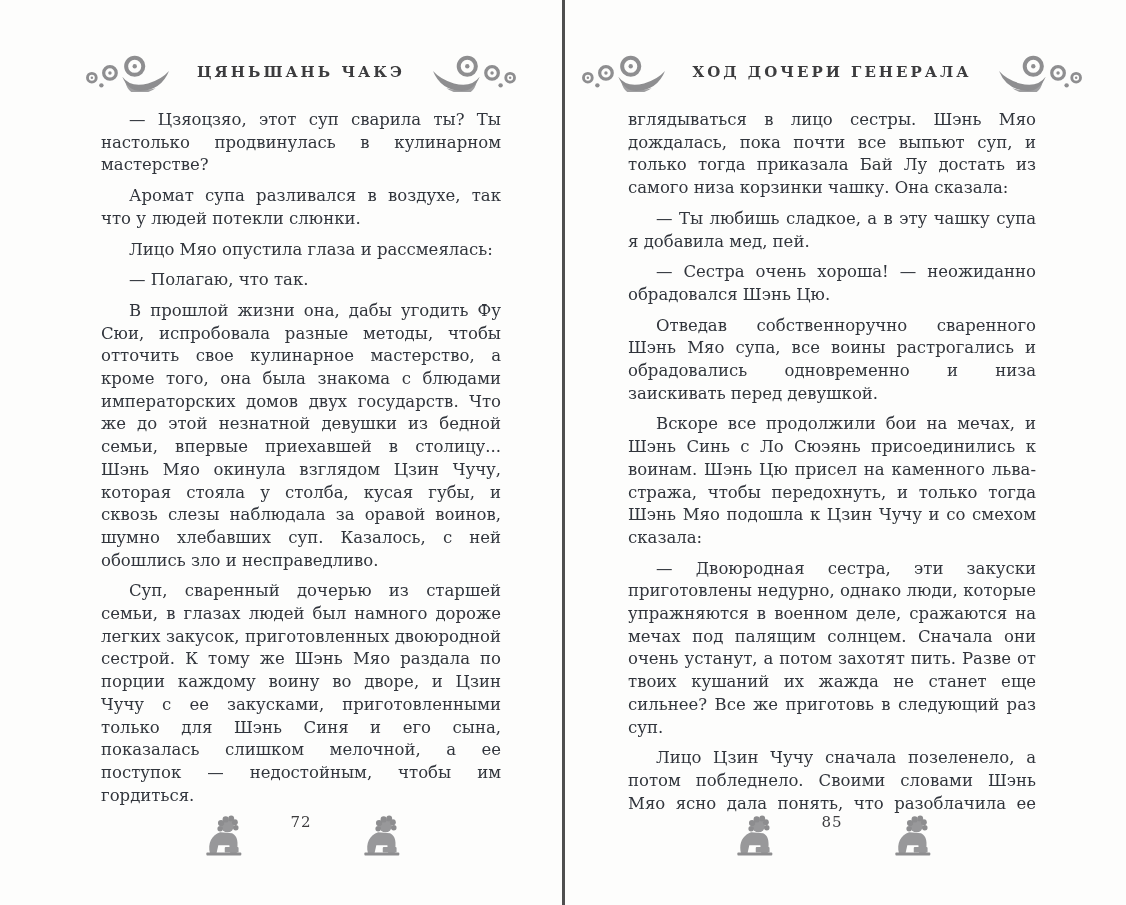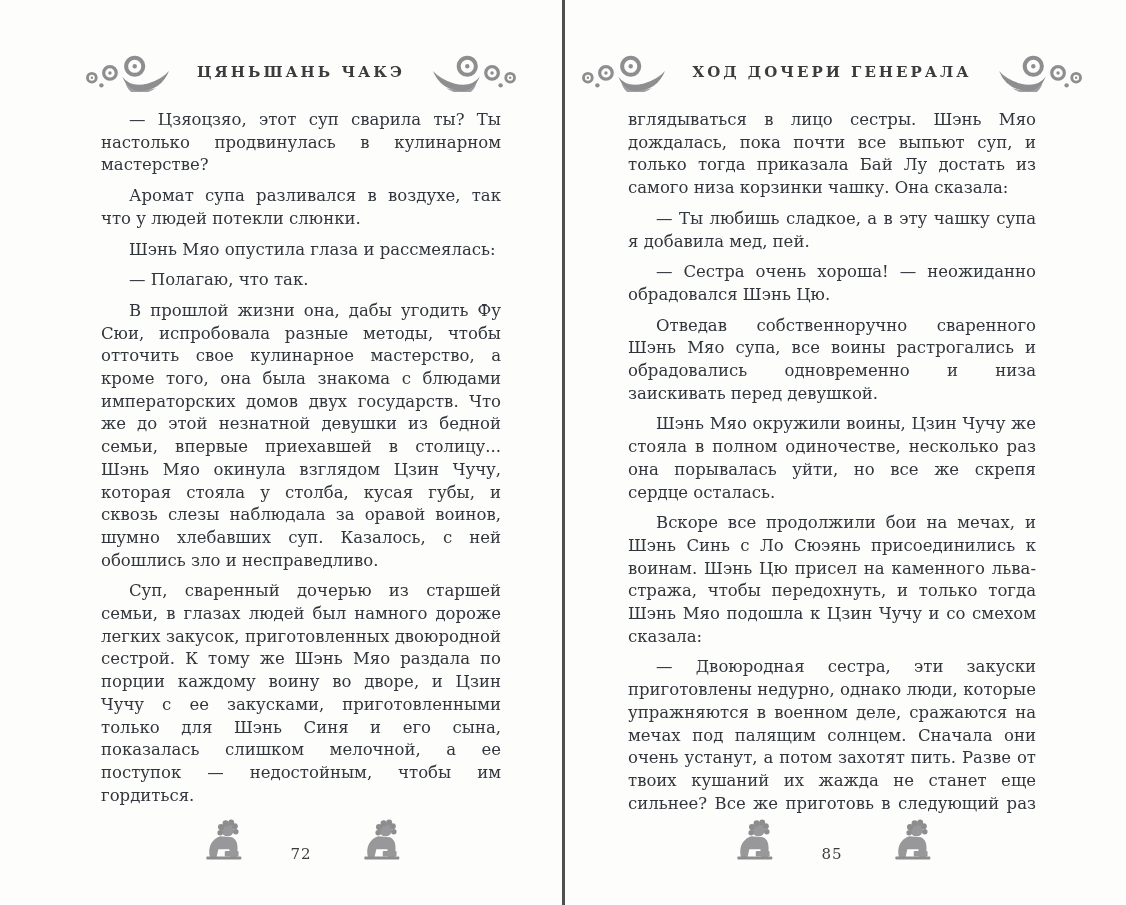--- a/index.html
+++ b/index.html
@@ -75,21 +75,21 @@
   }
   .page-body p.noindent { text-indent: 0; }
 
   .page-footer {
     position: absolute;
     top: 813px;
     left: 0;
     right: 0;
     height: 50px;
     display: flex;
-    align-items: flex-end;
+    align-items: flex-start;
     justify-content: center;
     gap: 44px;
   }
   .page-number {
     font-size: 15px;
     color: #3c3c3e;
     letter-spacing: 1px;
     min-width: 24px;
     text-align: center;
   }
@@ -138,21 +138,21 @@
           <use href="#swirl"></use>
         </svg>
       <div class="header-title">ЦЯНЬШАНЬ ЧАКЭ</div>
       <svg class="ornament mirrored" width="96" height="42" viewBox="0 0 96 42">
           <use href="#swirl"></use>
         </svg>
     </header>
     <main class="page-body">
         <p>— Цзяоцзяо, этот суп сварила ты? Ты настолько продвинулась в кулинарном мастерстве?</p>
         <p>Аромат супа разливался в воздухе, так что у людей потекли слюнки.</p>
-        <p>Шэнь Мяо опустила глаза и рассмеялась:</p>
+        <p>Лицо Мяо опустила глаза и рассмеялась:</p>
         <p>— Полагаю, что так.</p>
         <p>В прошлой жизни она, дабы угодить Фу Сюи, испробовала разные методы, чтобы отточить свое кулинарное мастерство, а кроме того, она была знакома с блюдами императорских домов двух государств. Что же до этой незнатной девушки из бедной семьи, впервые приехавшей в столицу... Шэнь Мяо окинула взглядом Цзин Чучу, которая стояла у столба, кусая губы, и сквозь слезы наблюдала за оравой воинов, шумно хлебавших суп. Казалось, с ней обошлись зло и несправедливо.</p>
         <p>Суп, сваренный дочерью из старшей семьи, в глазах людей был намного дороже легких закусок, приготовленных двоюродной сестрой. К тому же Шэнь Мяо раздала по порции каждому воину во дворе, и Цзин Чучу с ее закусками, приготовленными только для Шэнь Синя и его сына, показалась слишком мелочной, а ее поступок — недостойным, чтобы им гордиться.</p>
         <p>Шэнь Цю тоже хотел было попробовать суп, однако Гу Юй никак не подавала ему чашку. Заметив это, Шэнь Цю догадался, что Шэнь Мяо на него злится, однако он никак не мог понять, где именно ошибся, поэтому все, что ему оставалось, — это с надеждой</p>
       </main>
     <footer class="page-footer">
       <svg class="lion" viewBox="0 0 50 46">
           <use href="#lion"></use>
         </svg>
       <div class="page-number">72</div>
@@ -172,21 +172,20 @@
       <div class="header-title">ХОД ДОЧЕРИ ГЕНЕРАЛА</div>
       <svg class="ornament mirrored" width="96" height="42" viewBox="0 0 96 42">
           <use href="#swirl"></use>
         </svg>
     </header>
     <main class="page-body">
         <p class="noindent">вглядываться в лицо сестры. Шэнь Мяо дождалась, пока почти все выпьют суп, и только тогда приказала Бай Лу достать из самого низа корзинки чашку. Она сказала:</p>
         <p>— Ты любишь сладкое, а в эту чашку супа я добавила мед, пей.</p>
         <p>— Сестра очень хороша! — неожиданно обрадовался Шэнь Цю.</p>
         <p>Отведав собственноручно сваренного Шэнь Мяо супа, все воины растрогались и обрадовались одновременно и низа заискивать перед девушкой.</p>
-        <p>Шэнь Мяо окружили воины, Цзин Чучу же стояла в полном одиночестве, несколько раз она порывалась уйти, но все же скрепя сердце осталась.</p>
         <p>Вскоре все продолжили бои на мечах, и Шэнь Синь с Ло Сюэянь присоединились к воинам. Шэнь Цю присел на каменного льва-стража, чтобы передохнуть, и только тогда Шэнь Мяо подошла к Цзин Чучу и со смехом сказала:</p>
         <p>— Двоюродная сестра, эти закуски приготовлены недурно, однако люди, которые упражняются в военном деле, сражаются на мечах под палящим солнцем. Сначала они очень устанут, а потом захотят пить. Разве от твоих кушаний их жажда не станет еще сильнее? Все же приготовь в следующий раз суп.</p>
         <p>Лицо Цзин Чучу сначала позеленело, а потом побледнело. Своими словами Шэнь Мяо ясно дала понять, что разоблачила ее замысел. Шэнь Мяо попала точно в цель: закуски были лишь предлогом, и на самом деле Цзин Чучу вовсе не заботили нужды тех, кто сражался на мечах.</p>
       </main>
     <footer class="page-footer">
       <svg class="lion" viewBox="0 0 50 46">
           <use href="#lion"></use>
         </svg>
       <div class="page-number">85</div>
       <svg class="lion" viewBox="0 0 50 46">

